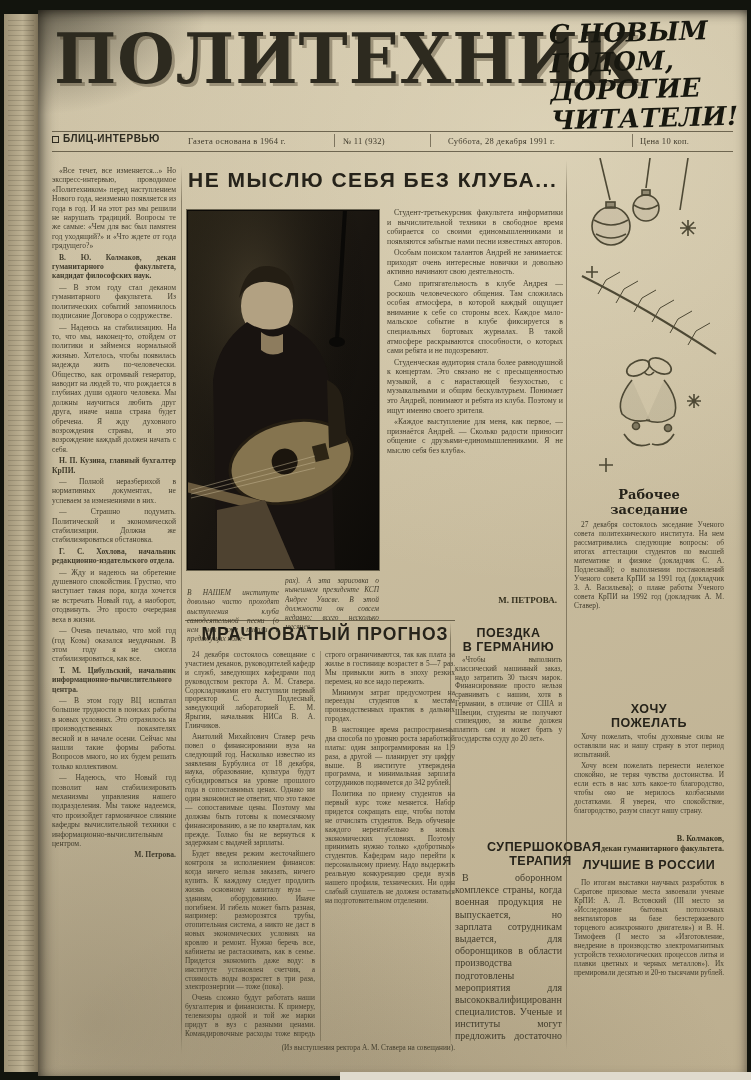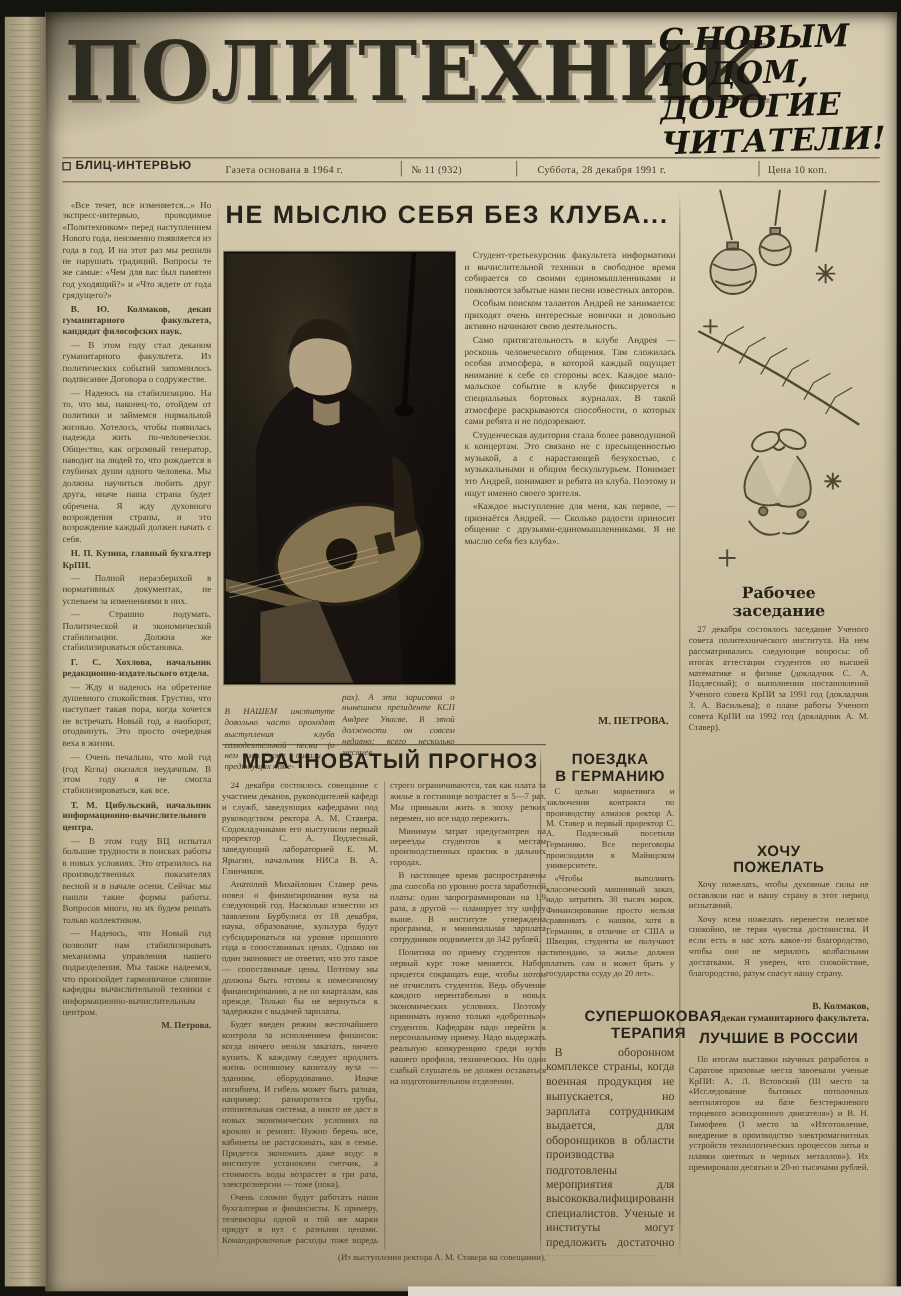--- a/index.html
+++ b/index.html
@@ -206,21 +206,20 @@
         <p>Минимум затрат предусмотрен на переезды студентов к местам производственных практик в дальних городах.</p>
         <p>В настоящее время распространены два способа по уровню роста заработной платы: один запрограммирован на 1,9 раза, а другой — планирует эту цифру выше. В институте утверждена программа, и минимальная зарплата сотрудников поднимется до 342 рублей.</p>
         <p>Политика по приему студентов на первый курс тоже меняется. Набор придется сокращать еще, чтобы потом не отчислять студентов. Ведь обучение каждого нерентабельно в новых экономических условиях. Поэтому принимать нужно только «добротных» студентов. Кафедрам надо перейти к персональному приему. Надо выдержать реальную конкуренцию среди вузов нашего профиля, технических. Ни один слабый слушатель не должен оставаться на подготовительном отделении.</p>
       </div>
     <div class="abs forecast-credit">(Из выступления ректора А. М. Ставера на совещании).</div>
 
     <div class="vrule" style="left:412px; top:612px; height:424px;"></div>
     <div class="abs mid-head preline" style="left:417px; top:616px; width:107px;">ПОЕЗДКА
 В ГЕРМАНИЮ</div>
     <div class="abs news germany-body">
-        <p>С целью маркетинга и заключения контракта по производству алмазов ректор А. М. Ставер и первый проректор С. А. Подлесный посетили Германию. Все переговоры происходили в Майнцском университете.</p>
         <p>«Чтобы выполнить классический машинный заказ, надо затратить 30 тысяч марок. Финансирование просто нельзя сравнивать с нашим, хотя в Германии, в отличие от США и Швеции, студенты не получают стипендию, за жилье должен платить сам и может брать у государства ссуду до 20 лет».</p>
       </div>
     <div class="abs mid-head preline" style="left:417px; top:830px; width:107px;margin-left:32px;">СУПЕРШОКОВАЯ
 ТЕРАПИЯ</div>
     <div class="abs news therapy-body">
         <p>В оборонном комплексе страны, когда военная продукция не выпускается, но зарплата сотрудникам выдается, для оборонщиков в области производства подготовлены мероприятия для высококвалифицированных специалистов. Ученые и институты могут предложить достаточно высокооплачиваемую работу бывшего оборонного комплекса до конца года.</p>
         <p>Просьба обращаться к Е. М. Ярыгину в лабораторию систем искусственного интеллекта, которая находится в корпусе «В».</p>
       </div>
 
     <div class="vrule" style="left:528px; top:150px; height:890px;"></div>

